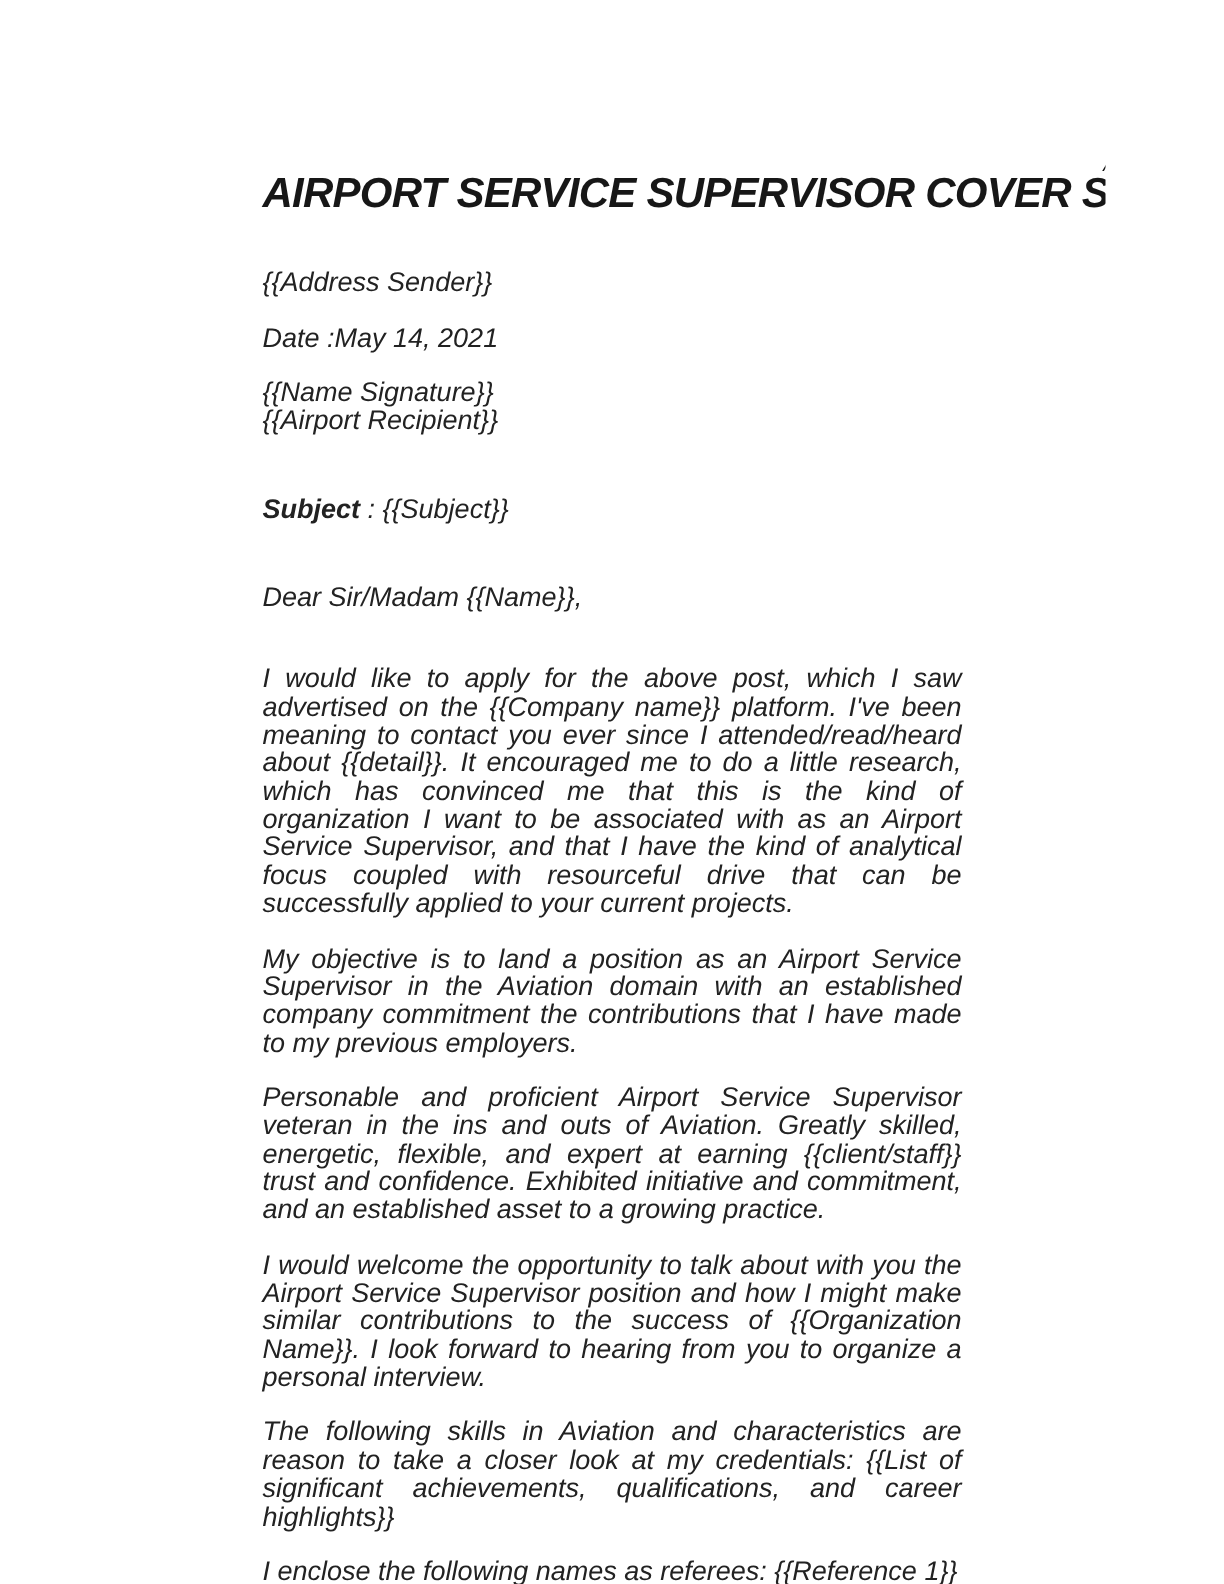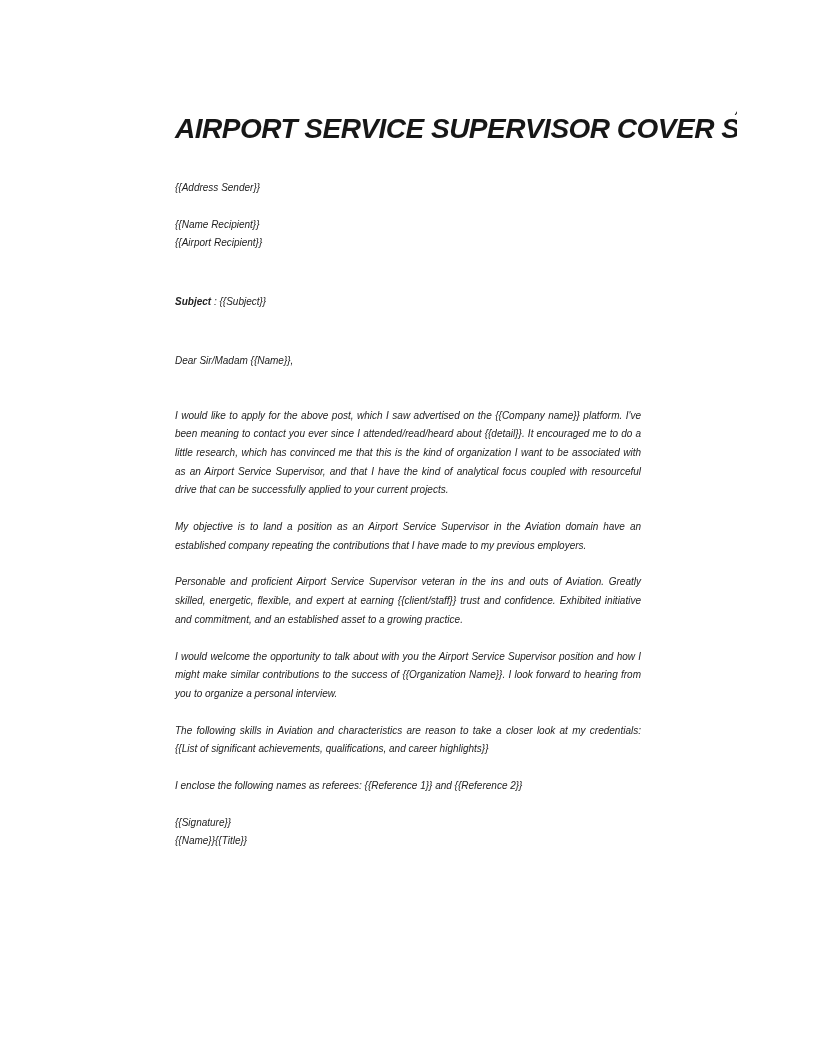--- a/index.html
+++ b/index.html
@@ -47,21 +47,21 @@
     font-size: 28px;
     line-height: 34px;
     font-weight: bold;
     letter-spacing: -0.5px;
     color: #171717;
     white-space: nowrap;
   }
   
   .letter p {
     margin: 0 0 18px 0;
-    font-size: 10px;
+    font-size: 18px;
     line-height: 18.7px;
     color: #222222;
   }
   .letter p.gap-after {
     margin-bottom: 36px;
     margin-top: 40px;
   }
   .letter p.justified {
     text-align: justify;
   }
@@ -93,30 +93,31 @@
     <div class="logo-text">AllBusiness</div>
     <div class="logo-text">Signature</div>
   </div>
 
   <h1 class="doc-title">AIRPORT SERVICE SUPERVISOR COVER SERVICE</h1>
 
   <div class="letter">
 
     <p>{{Address Sender}}</p>
 
+    <p>Date :May 14, 2021</p>
 
-    <p><span>{{Name Recipient}}</span><br><span>{{Airport Recipient}}</span></p>
+    <p><span>{{Name Signature}}</span><br><span>{{Airport Recipient}}</span></p>
 
     <p class="gap-after"><span class="bold">Subject</span><span> : </span><span>{{Subject}}</span></p>
 
     <p class="gap-after">Dear Sir/Madam {{Name}},</p>
 
     <p class="justified">I would like to apply for the above post, which I saw advertised on the {{Company name}} platform. I've been meaning to contact you ever since I attended/read/heard about {{detail}}. It encouraged me to do a little research, which has convinced me that this is the kind of organization I want to be associated with as an Airport Service Supervisor, and that I have the kind of analytical focus coupled with resourceful drive that can be successfully applied to your current projects.</p>
 
-    <p class="justified">My objective is to land a position as an Airport Service Supervisor in the Aviation domain have an established company repeating the contributions that I have made to my previous employers.</p>
+    <p class="justified">My objective is to land a position as an Airport Service Supervisor in the Aviation domain with an established company commitment the contributions that I have made to my previous employers.</p>
 
     <p class="justified">Personable and proficient Airport Service Supervisor veteran in the ins and outs of Aviation. Greatly skilled, energetic, flexible, and expert at earning {{client/staff}} trust and confidence. Exhibited initiative and commitment, and an established asset to a growing practice.</p>
 
     <p class="justified">I would welcome the opportunity to talk about with you the Airport Service Supervisor position and how I might make similar contributions to the success of {{Organization Name}}. I look forward to hearing from you to organize a personal interview.</p>
 
     <p class="justified">The following skills in Aviation and characteristics are reason to take a closer look at my credentials: {{List of significant achievements, qualifications, and career highlights}}</p>
 
     <p>I enclose the following names as referees: {{Reference 1}} and {{Reference 2}}</p>
 
 

